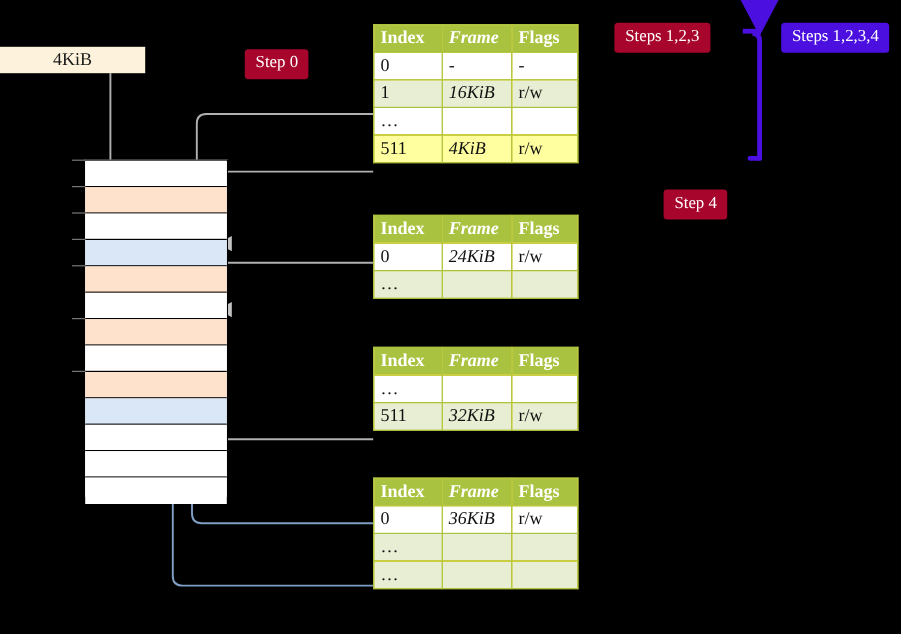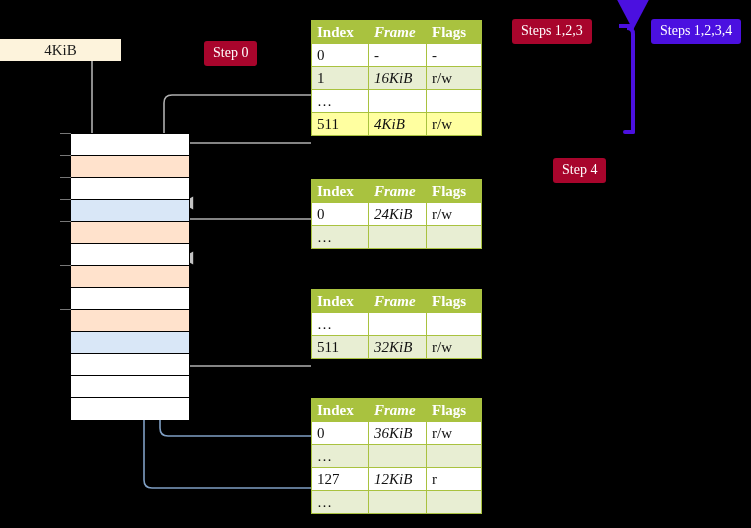--- a/index.html
+++ b/index.html
@@ -287,25 +287,20 @@
         <tr>
           <td class="col-index">0</td>
           <td class="col-frame">36KiB</td>
           <td class="col-flags">r/w</td>
         </tr>
         <tr class="alt">
           <td class="col-index">…</td>
           <td class="col-frame"></td>
           <td class="col-flags"></td>
         </tr>
-        <tr>
-          <td class="col-index">127</td>
-          <td class="col-frame">12KiB</td>
-          <td class="col-flags">r</td>
-        </tr>
         <tr class="alt">
           <td class="col-index">…</td>
           <td class="col-frame"></td>
           <td class="col-flags"></td>
         </tr>
       </tbody>
     </table>
 
 </div>
 

